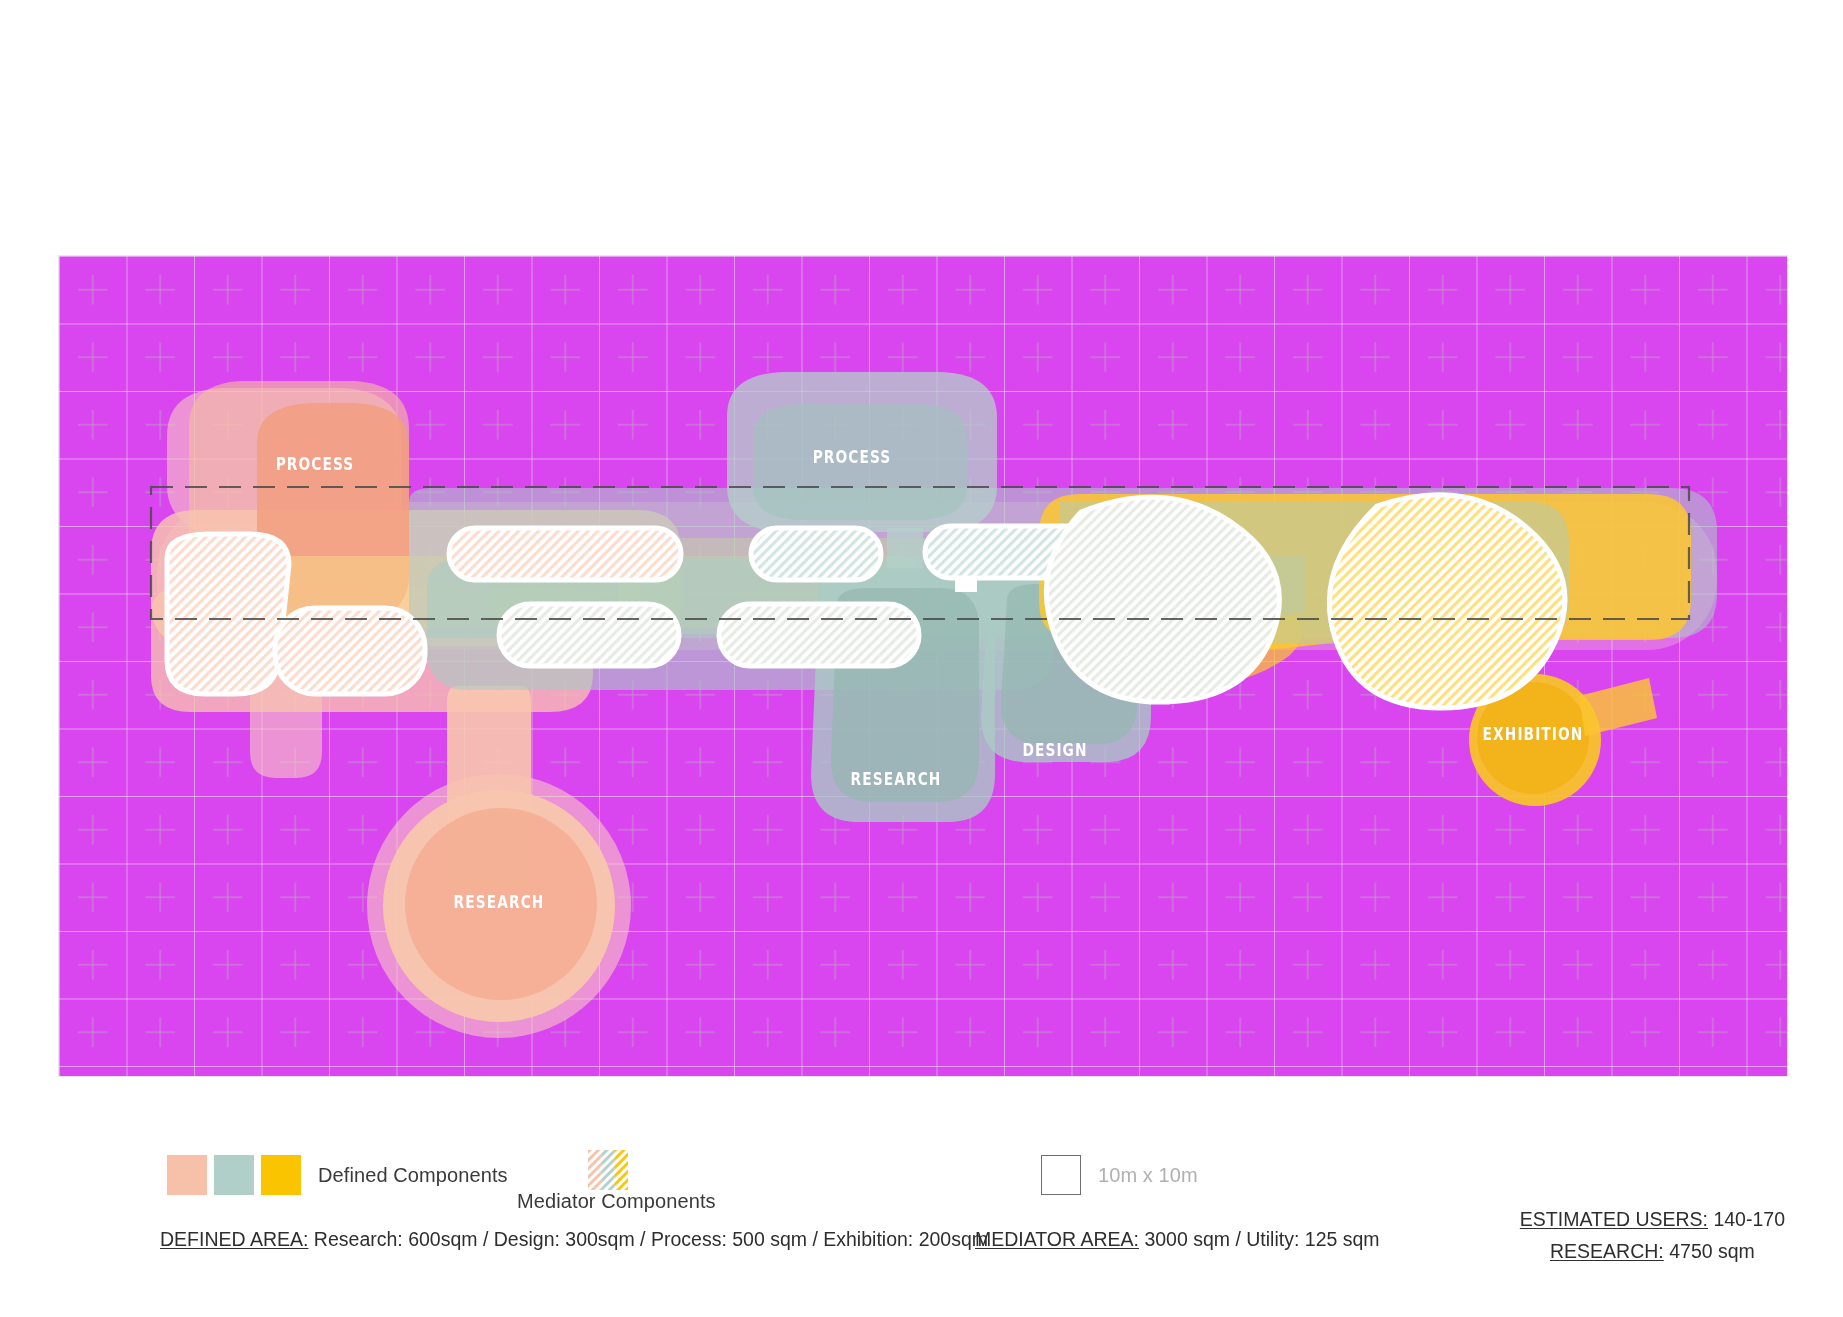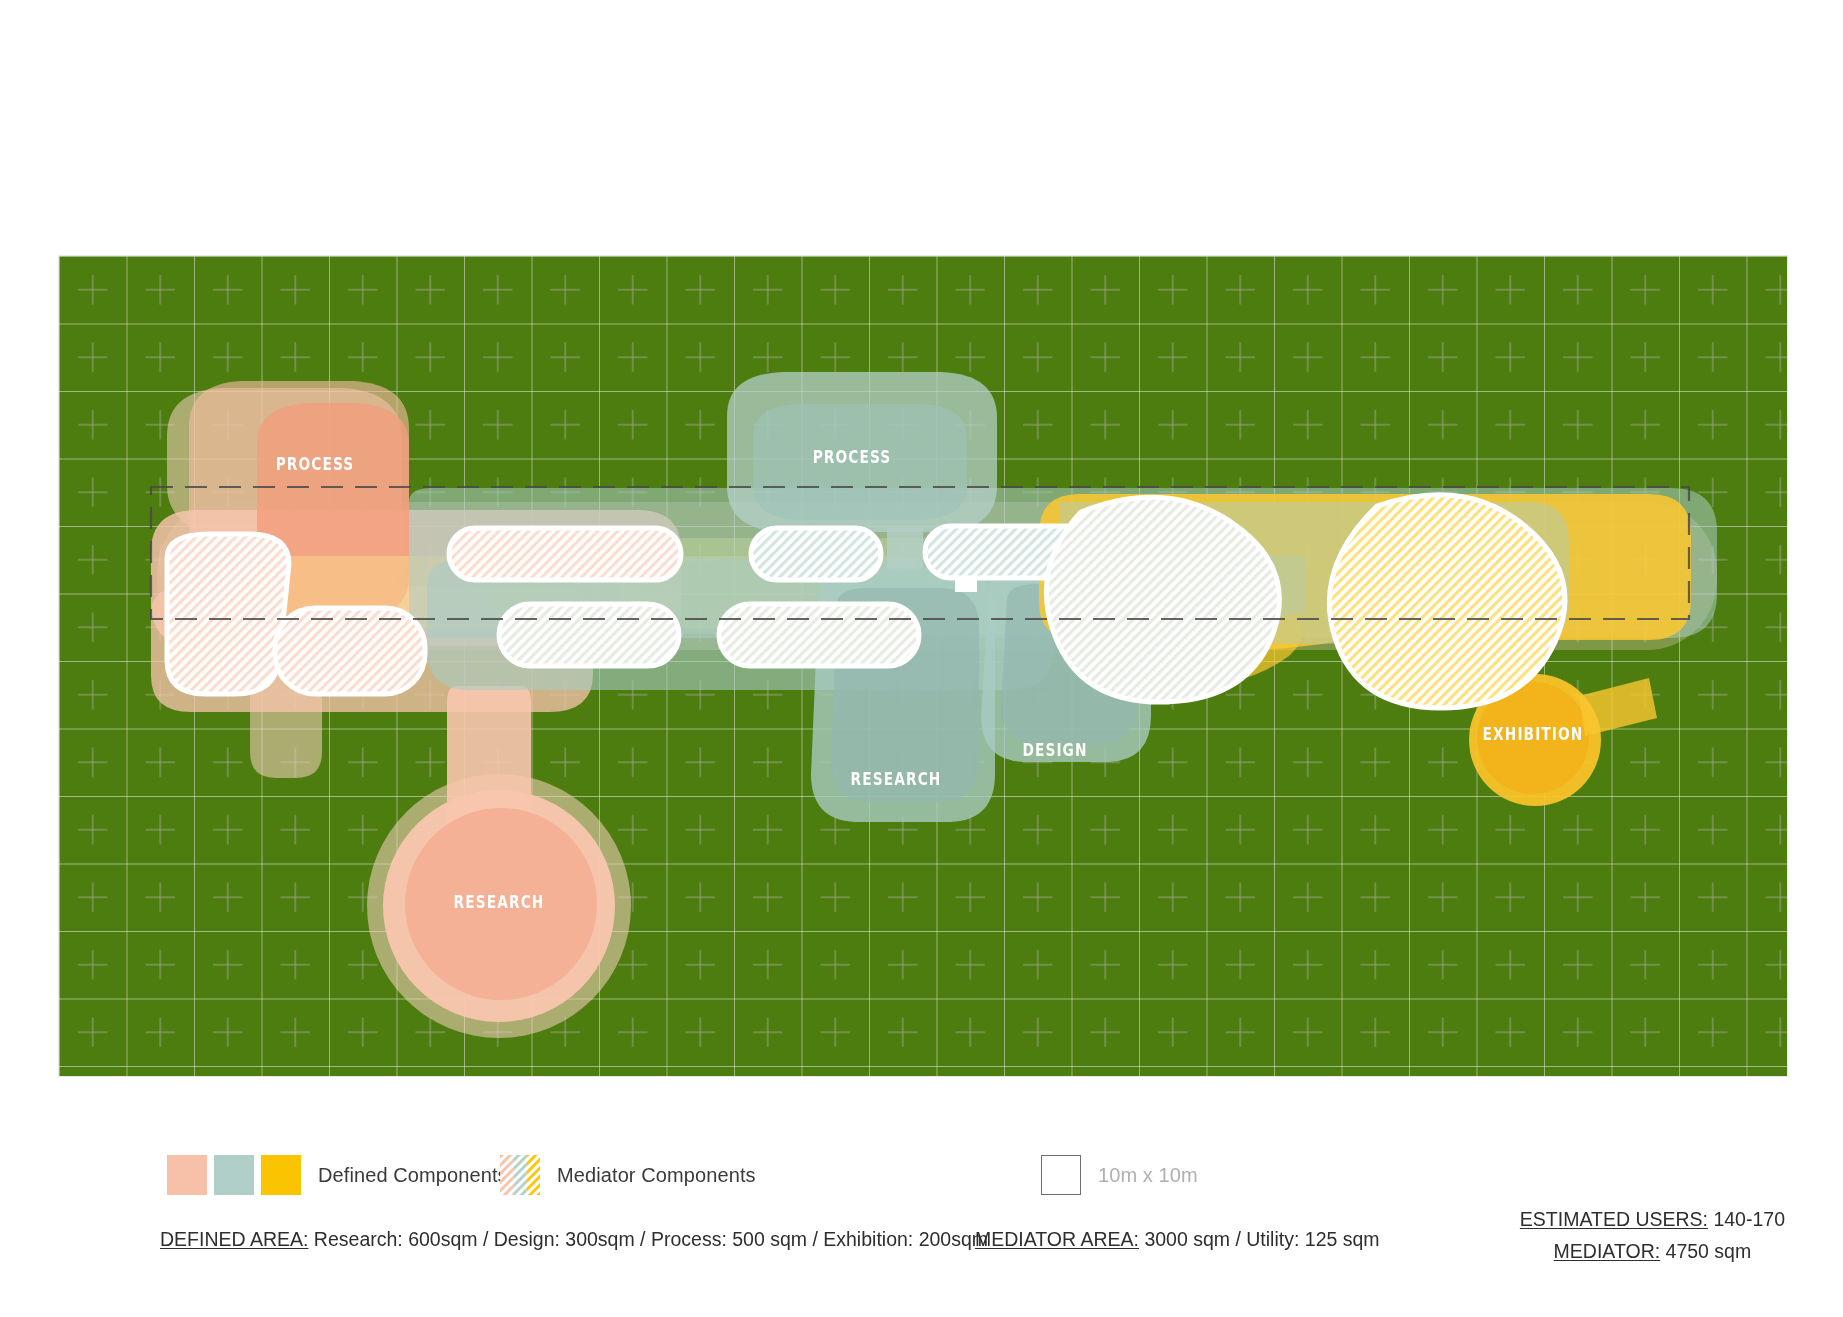--- a/index.html
+++ b/index.html
@@ -5,21 +5,21 @@
   html,body{margin:0;padding:0;background:#ffffff;}
   body{
     width:1843px;height:1317px;position:relative;overflow:hidden;
     font-family:"Liberation Sans", sans-serif;
     -webkit-font-smoothing:antialiased;
   }
 
   
   #canvas-frame{
     position:absolute;left:58px;top:255px;width:1728px;height:820px;
-    border:1px solid #e8e8e8;background:#4d7c0f;overflow:hidden;
+    border:1px solid #e8e8e8;background:#d946ef;overflow:hidden;
   }
   #grid-layer{position:absolute;inset:0;}
 
   
   #dept-strip{
     position:absolute;left:58px;top:338px;width:1728px;height:34px;
     display:flex;align-items:center;pointer-events:none;
   }
   .dept-label{
     font-family:"DejaVu Sans Condensed","Liberation Sans", sans-serif;
@@ -261,21 +261,21 @@
 
 <div id="legend-row">
 
   <div class="legend-group" style="left:167px;">
     <span class="sw" style="background:#F7C0A8"></span>
     <span class="sw" style="background:#AFCFC8"></span>
     <span class="sw" style="background:#FBC400"></span>
     <span class="legend-text">Defined Components</span>
   </div>
 
-  <div class="legend-group" style="left:500px;">
+  <div class="legend-group" style="left:500px;flex-direction:column;">
     <span class="sw-hatch">
       <svg width="40" height="40" viewBox="0 0 40 40">
         <defs>
           <pattern id="lgS" width="6" height="6" patternUnits="userSpaceOnUse" patternTransform="rotate(45)">
             <rect width="6" height="6" fill="#fff"></rect>
               <rect width="2.8" height="6" fill="#F7C0A8"></rect>
           </pattern>
           <pattern id="lgT" width="6" height="6" patternUnits="userSpaceOnUse" patternTransform="rotate(45)">
             <rect width="6" height="6" fill="#fff"></rect>
               <rect width="2.8" height="6" fill="#AFCFC8"></rect>
@@ -307,15 +307,15 @@
   <div class="drow" style="left:975px;top:0;">
     <span class="hd">MEDIATOR AREA:</span><span> 3000 sqm / Utility: 125 sqm</span>
   </div>
 </div>
 
 <div id="stats-block">
   <div class="drow">
     <span class="hd">ESTIMATED USERS:</span><span> 140-170</span>
   </div>
   <div class="drow">
-    <span class="hd">MEDIATOR:</span><span> 4750 sqm</span>
+    <span class="hd">RESEARCH:</span><span> 4750 sqm</span>
   </div>
 </div>
 
 </body></html>

